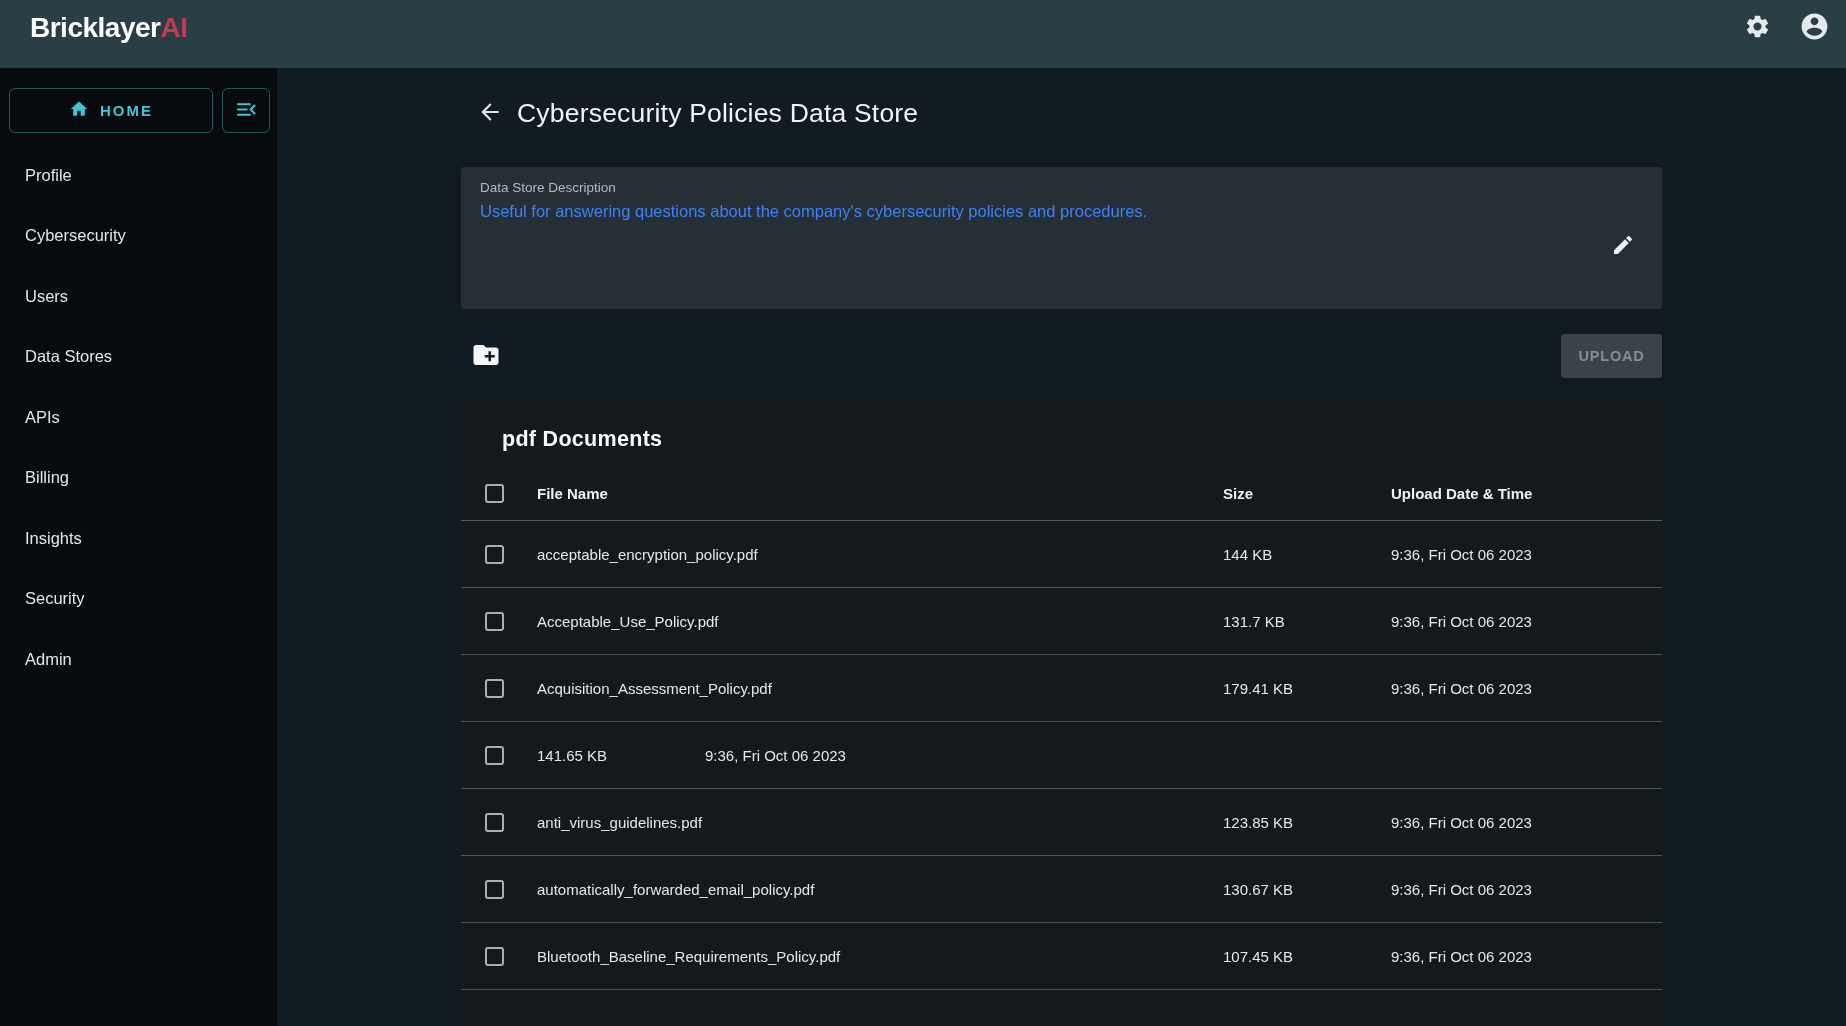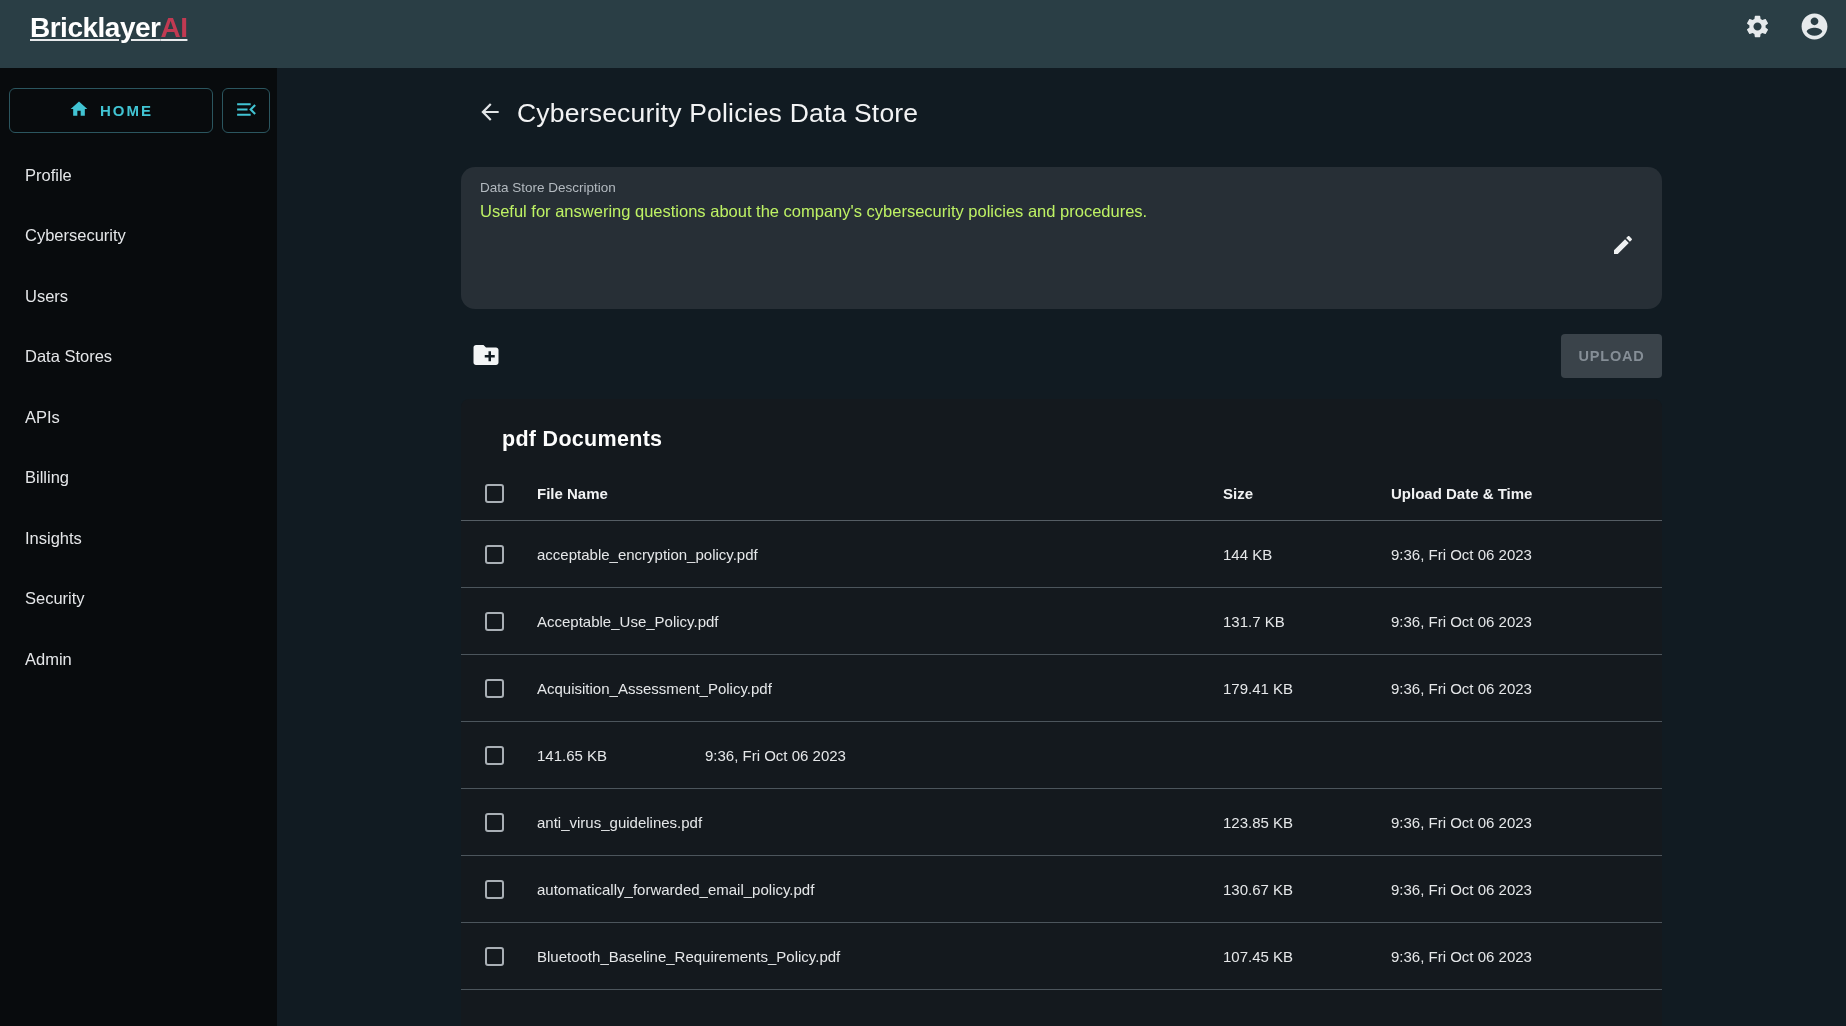--- a/index.html
+++ b/index.html
@@ -12,21 +12,20 @@
   }
 
   
   .topbar {
     height: 68px;
     background: #2a3e45;
     display: flex;
     align-items: center;
     justify-content: space-between;
     padding: 0 16px 12px 30px;
-    text-decoration: underline;
   }
   .logo { font-size: 28px; font-weight: 800; color: #ffffff; letter-spacing: -0.5px; cursor: default; }
   .logo .accent { color: #c13a52; }
   .topbar-icons { display: flex; align-items: center; gap: 28px; }
   .icon-btn { background: none; border: none; cursor: pointer; display: flex; align-items: center; justify-content: center; padding: 0; }
   .icon-btn svg { fill: #e6eaec; }
 
   
   .app-body { display: flex; height: 958px; }
 
@@ -64,25 +63,25 @@
   .main { flex: 1; display: flex; flex-direction: column; align-items: center; overflow: hidden; background: #111b22; }
   .content { width: 1201px; display: flex; flex-direction: column; flex: 1; }
 
   .title-row { margin-top: 30px; display: flex; align-items: center; gap: 14px; padding-left: 16px; }
   .back-btn { background: none; border: none; cursor: pointer; display: flex; padding: 0; }
   .back-btn svg { fill: #e2e5e7; }
   .page-title { font-size: 26.5px; font-weight: 500; color: #f2f3f4; letter-spacing: 0.2px; }
 
   .desc-card {
     margin-top: 38px; height: 142px;
-    background: #272f36; border-radius: 14px;
+    background: #272f36; border-radius: 3px;
     padding: 13px 19px; position: relative;
   }
   .desc-label { font-size: 13.5px; color: #b3bac0; }
-  .desc-value { margin-top: 7px; font-size: 16.5px; color: #bef264; }
+  .desc-value { margin-top: 7px; font-size: 16.5px; color: #3b82f6; }
   .edit-btn { position: absolute; right: 27px; top: 66px; background: none; border: none; cursor: pointer; padding: 0; }
   .edit-btn svg { fill: #eff1f2; }
 
   .actions-row { margin-top: 25px; height: 44px; display: flex; align-items: center; justify-content: space-between; }
   .folder-btn { margin-left: 10px; background: none; border: none; cursor: pointer; padding: 0; display: flex; }
   .folder-btn svg { fill: #f3f5f6; }
   .upload-btn {
     width: 101px; height: 44px;
     background: #3a434a; color: #858e96;
     border: none; border-radius: 4px;

